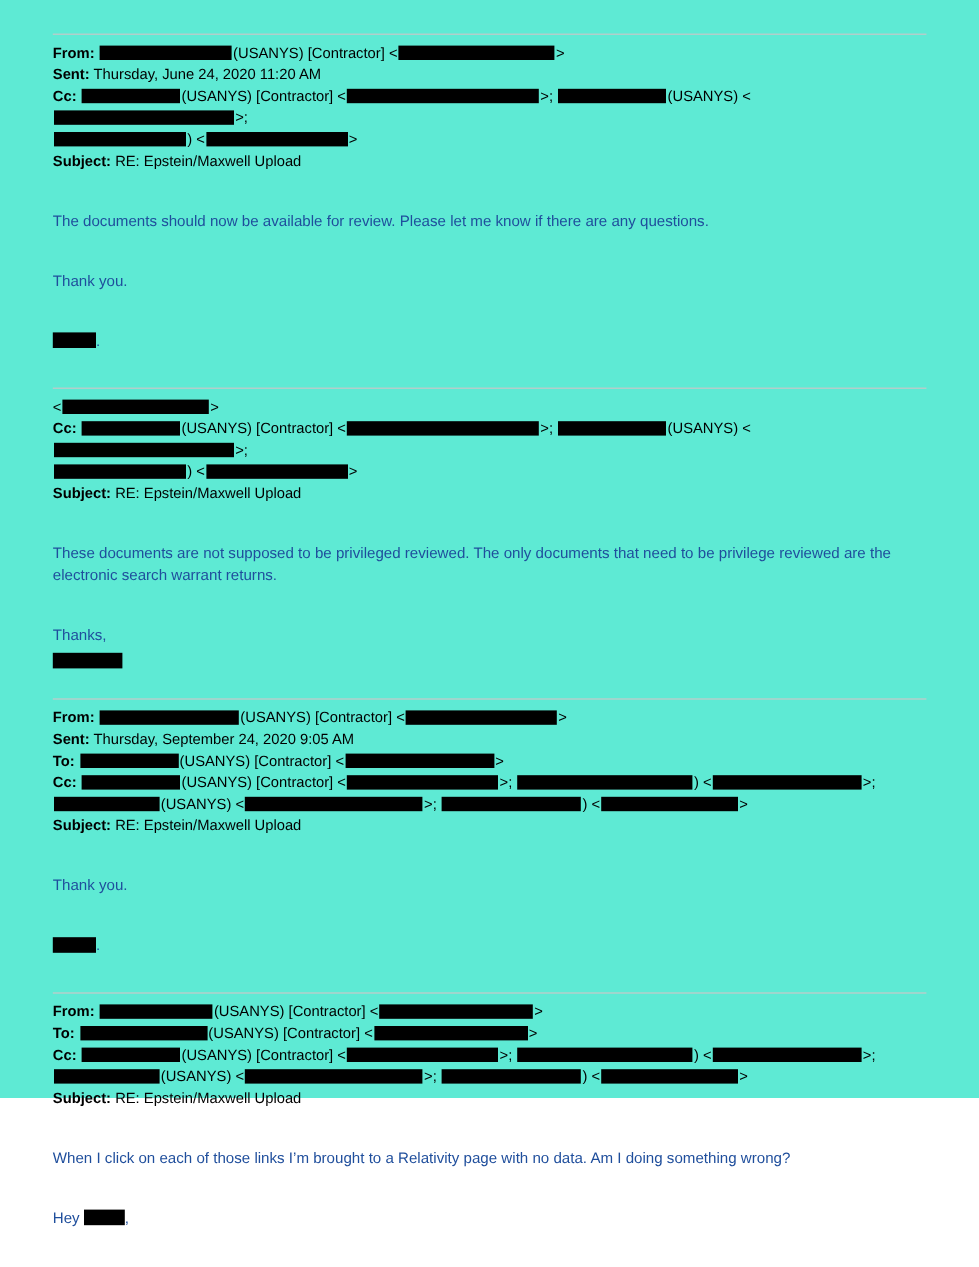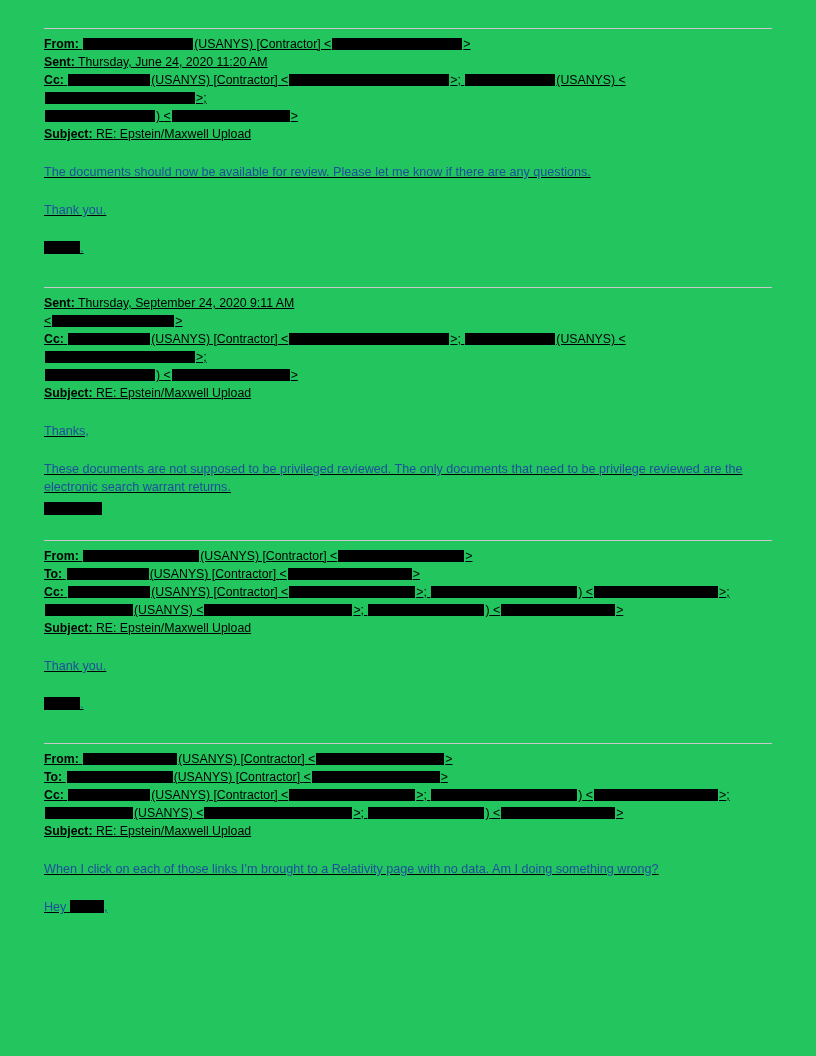--- a/index.html
+++ b/index.html
@@ -9,25 +9,24 @@
   }
   body {
     font-family: "Liberation Sans", sans-serif;
     width: 816px;
     height: 1056px;
     position: relative;
     overflow: hidden;
   }
   .page {
     width: 816px;
-    height: 1056px;
+    height: 915px;
     box-sizing: border-box;
     padding: 28px 44px 0 44px;
-    background: #22c55e;
-    text-decoration: underline;
+    background: #5eead4;
   }
   .msg {
     position: relative;
   }
   .divider {
     border-top: 1px solid #c8c8c8;
     margin: 0;
     height: 0;
     width: 728px;
   }
@@ -48,21 +47,21 @@
     display: inline-block;
     background: #000000;
     height: 12px;
     vertical-align: -2px;
     margin: 0 1px;
   }
   .body-txt {
     font-size: 12.6px;
     color: #1F4E9C;
     line-height: 18px;
-    margin-top: 20px;
+    margin-top: 32px;
     max-width: 715px;
   }
   .body-txt.tight {
     margin-top: 14px;
   }
   .sig-redact {
     display: inline-block;
     background: #000000;
     height: 13px;
     vertical-align: -2px;
@@ -108,58 +107,58 @@
       <span class="sig-redact" style="width:36px"></span><span>.</span>
     </div>
   </div>
 
   <div class="msg-gap"></div>
 
   <div class="msg">
     <div class="divider"></div>
     <div class="hdr">
       <span class="line">
-        <span class="lbl">Sent:</span>
-        <span>Thursday, September 24, 2020 9:11 AM</span>
-      </span>
-      <span class="line">
         <span>&lt;</span><span class="redact" style="width:122px"></span><span>&gt;</span>
       </span>
       <span class="line">
         <span class="lbl">Cc:</span>
         <span class="redact" style="width:82px"></span><span>(USANYS) [Contractor]</span>
         <span>&lt;</span><span class="redact" style="width:160px"></span><span>&gt;</span><span>;</span>
         <span class="redact" style="width:90px"></span><span>(USANYS)</span>
         <span>&lt;</span><span class="redact" style="width:150px"></span><span>&gt;</span><span>;</span>
       </span>
       <span class="line">
         <span class="redact" style="width:110px"></span><span>)</span>
         <span>&lt;</span><span class="redact" style="width:118px"></span><span>&gt;</span>
       </span>
       <span class="line">
         <span class="lbl">Subject:</span>
         <span>RE: Epstein/Maxwell Upload</span>
       </span>
     </div>
+    <div class="body-txt">These documents are not supposed to be privileged reviewed.  The only documents that need to be privilege reviewed are the electronic search warrant returns.</div>
     <div class="body-txt">Thanks,</div>
-    <div class="body-txt">These documents are not supposed to be privileged reviewed.  The only documents that need to be privilege reviewed are the electronic search warrant returns.</div>
     <div class="body-txt tight" style="margin-top:4px">
       <span class="sig-redact" style="width:58px"></span>
     </div>
   </div>
 
   <div class="spacer-md"></div>
 
   <div class="msg">
     <div class="divider"></div>
     <div class="hdr">
       <span class="line">
         <span class="lbl">From:</span>
         <span class="redact" style="width:116px"></span><span>(USANYS) [Contractor]</span>
         <span>&lt;</span><span class="redact" style="width:126px"></span><span>&gt;</span>
+      </span>
+      <span class="line">
+        <span class="lbl">Sent:</span>
+        <span>Thursday, September 24, 2020 9:05 AM</span>
       </span>
       <span class="line">
         <span class="lbl">To:</span>
         <span class="redact" style="width:82px"></span><span>(USANYS) [Contractor]</span>
         <span>&lt;</span><span class="redact" style="width:124px"></span><span>&gt;</span>
       </span>
       <span class="line">
         <span class="lbl">Cc:</span>
         <span class="redact" style="width:82px"></span><span>(USANYS) [Contractor]</span>
         <span>&lt;</span><span class="redact" style="width:126px"></span><span>&gt;</span><span>;</span>

